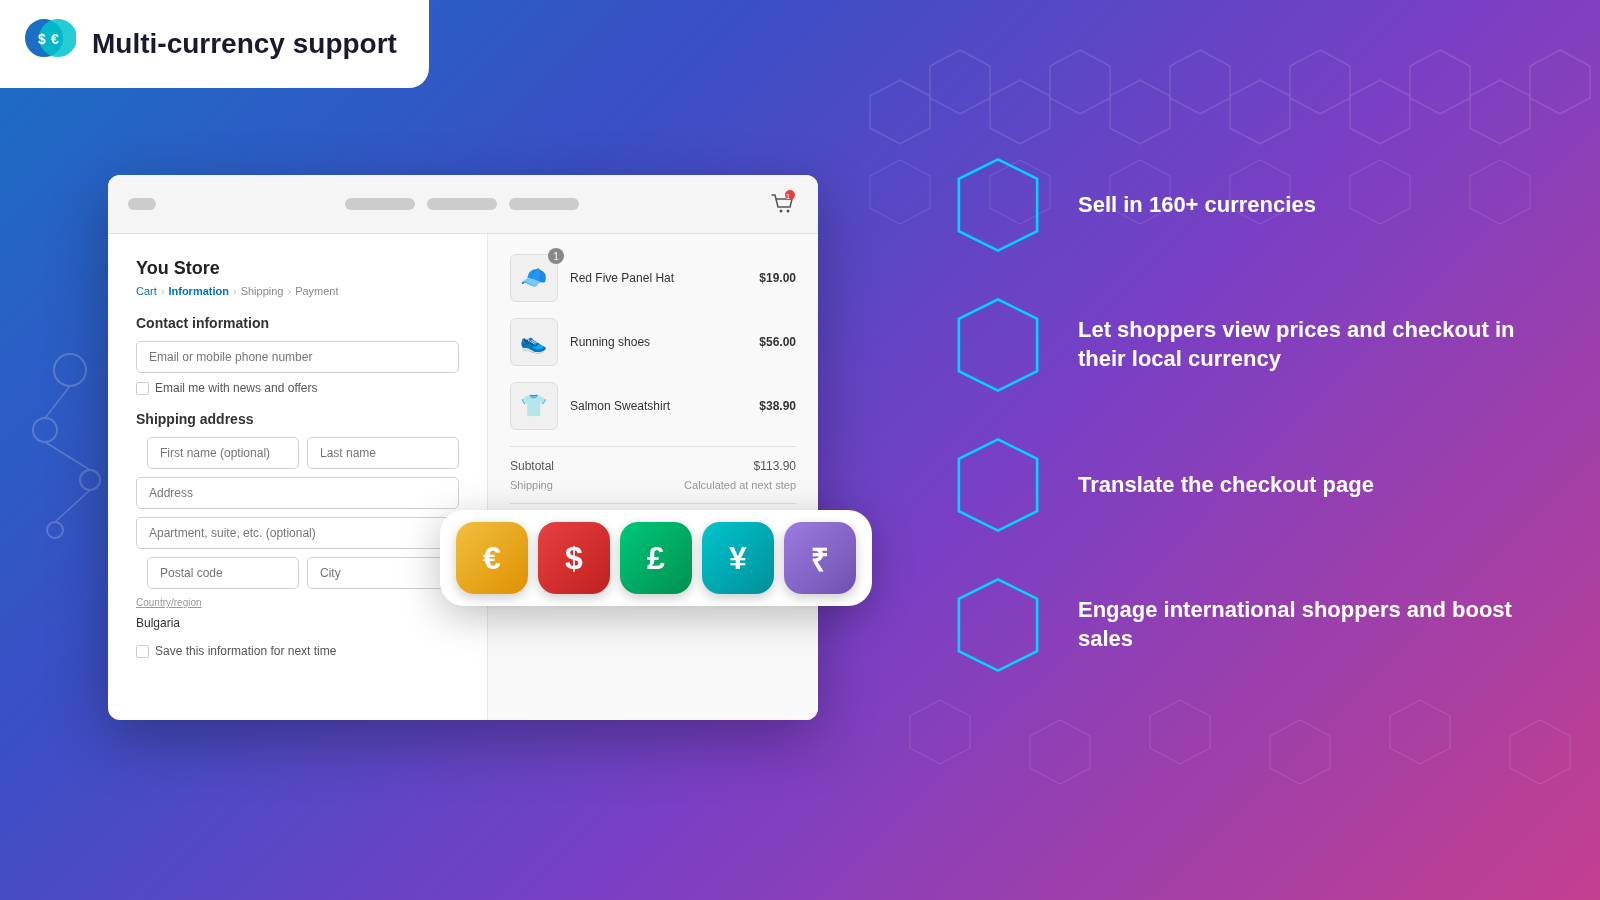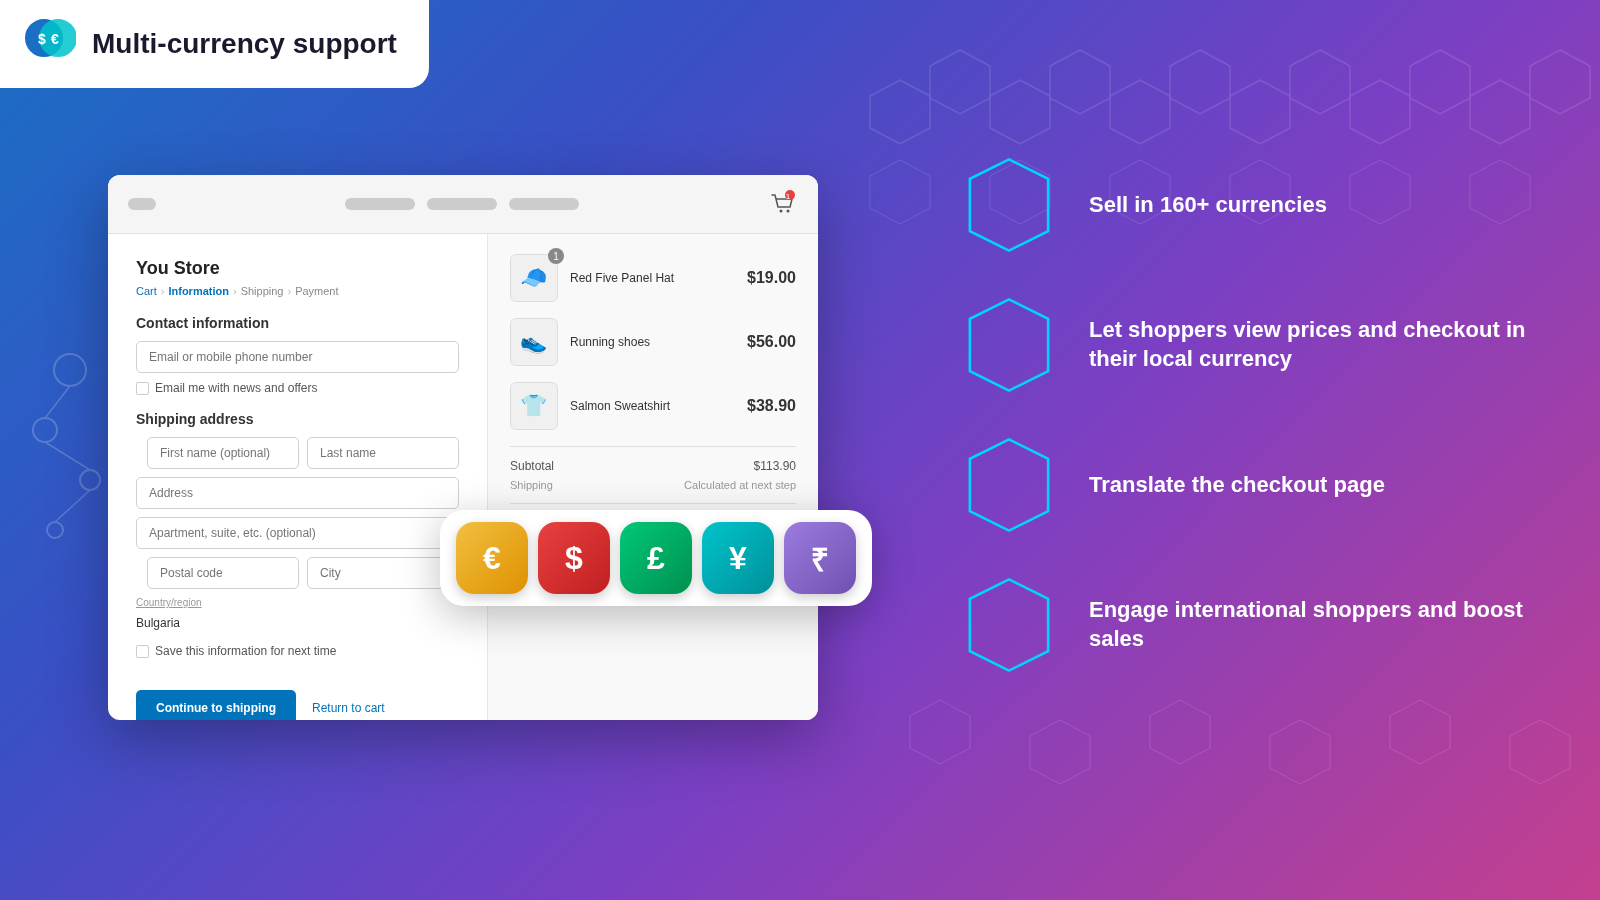--- a/index.html
+++ b/index.html
@@ -244,21 +244,21 @@
     .item-info {
       flex: 1;
       padding: 0 12px;
     }
     .item-name {
       font-size: 12px;
       font-weight: 500;
       color: #333;
     }
     .item-price {
-      font-size: 16px;
+      font-size: 12px;
       font-weight: 600;
       color: #333;
     }
     .order-divider {
       border: none;
       border-top: 1px solid #e0e0e0;
       margin: 12px 0;
     }
     .order-row {
       display: flex;
@@ -317,21 +317,21 @@
       justify-content: center;
       font-size: 32px;
       font-weight: 700;
       color: white;
       box-shadow: 0 4px 12px rgba(0,0,0,0.2);
     }
 
     
     .features-panel {
       position: absolute;
-      right: 61px;
+      right: 72px;
       top: 155px;
       width: 580px;
     }
     .feature-item {
       display: flex;
       align-items: center;
       gap: 30px;
       margin-bottom: 40px;
     }
     .hex-icon {
@@ -482,24 +482,20 @@
           <input class="form-input" type="text" style="flex: 1 1 0%;" placeholder="Postal code">
           <input class="form-input" type="text" style="flex: 1 1 0%;" placeholder="City">
         </div>
         <div style="margin-bottom:8px;">
           <div style="font-size:10px;color:#999;margin-bottom:2px;text-decoration:underline;">Country/region</div>
           <div style="font-size:12px;color:#333;padding:6px 0;">Bulgaria</div>
         </div>
         <div class="checkbox-row">
           <div class="checkbox-box"></div>
           <span class="checkbox-label">Save this information for next time</span>
-        </div>
-        <div class="btn-row">
-          <button class="btn-primary">Continue to shipping</button>
-          <button class="btn-link">Return to cart</button>
         </div>
       </div>
     </div>
 
     <div class="order-panel">
 
       <div class="order-item">
         <div class="item-img-wrap">
           <div class="item-badge">1</div>
           <div class="item-img">🧢</div>

